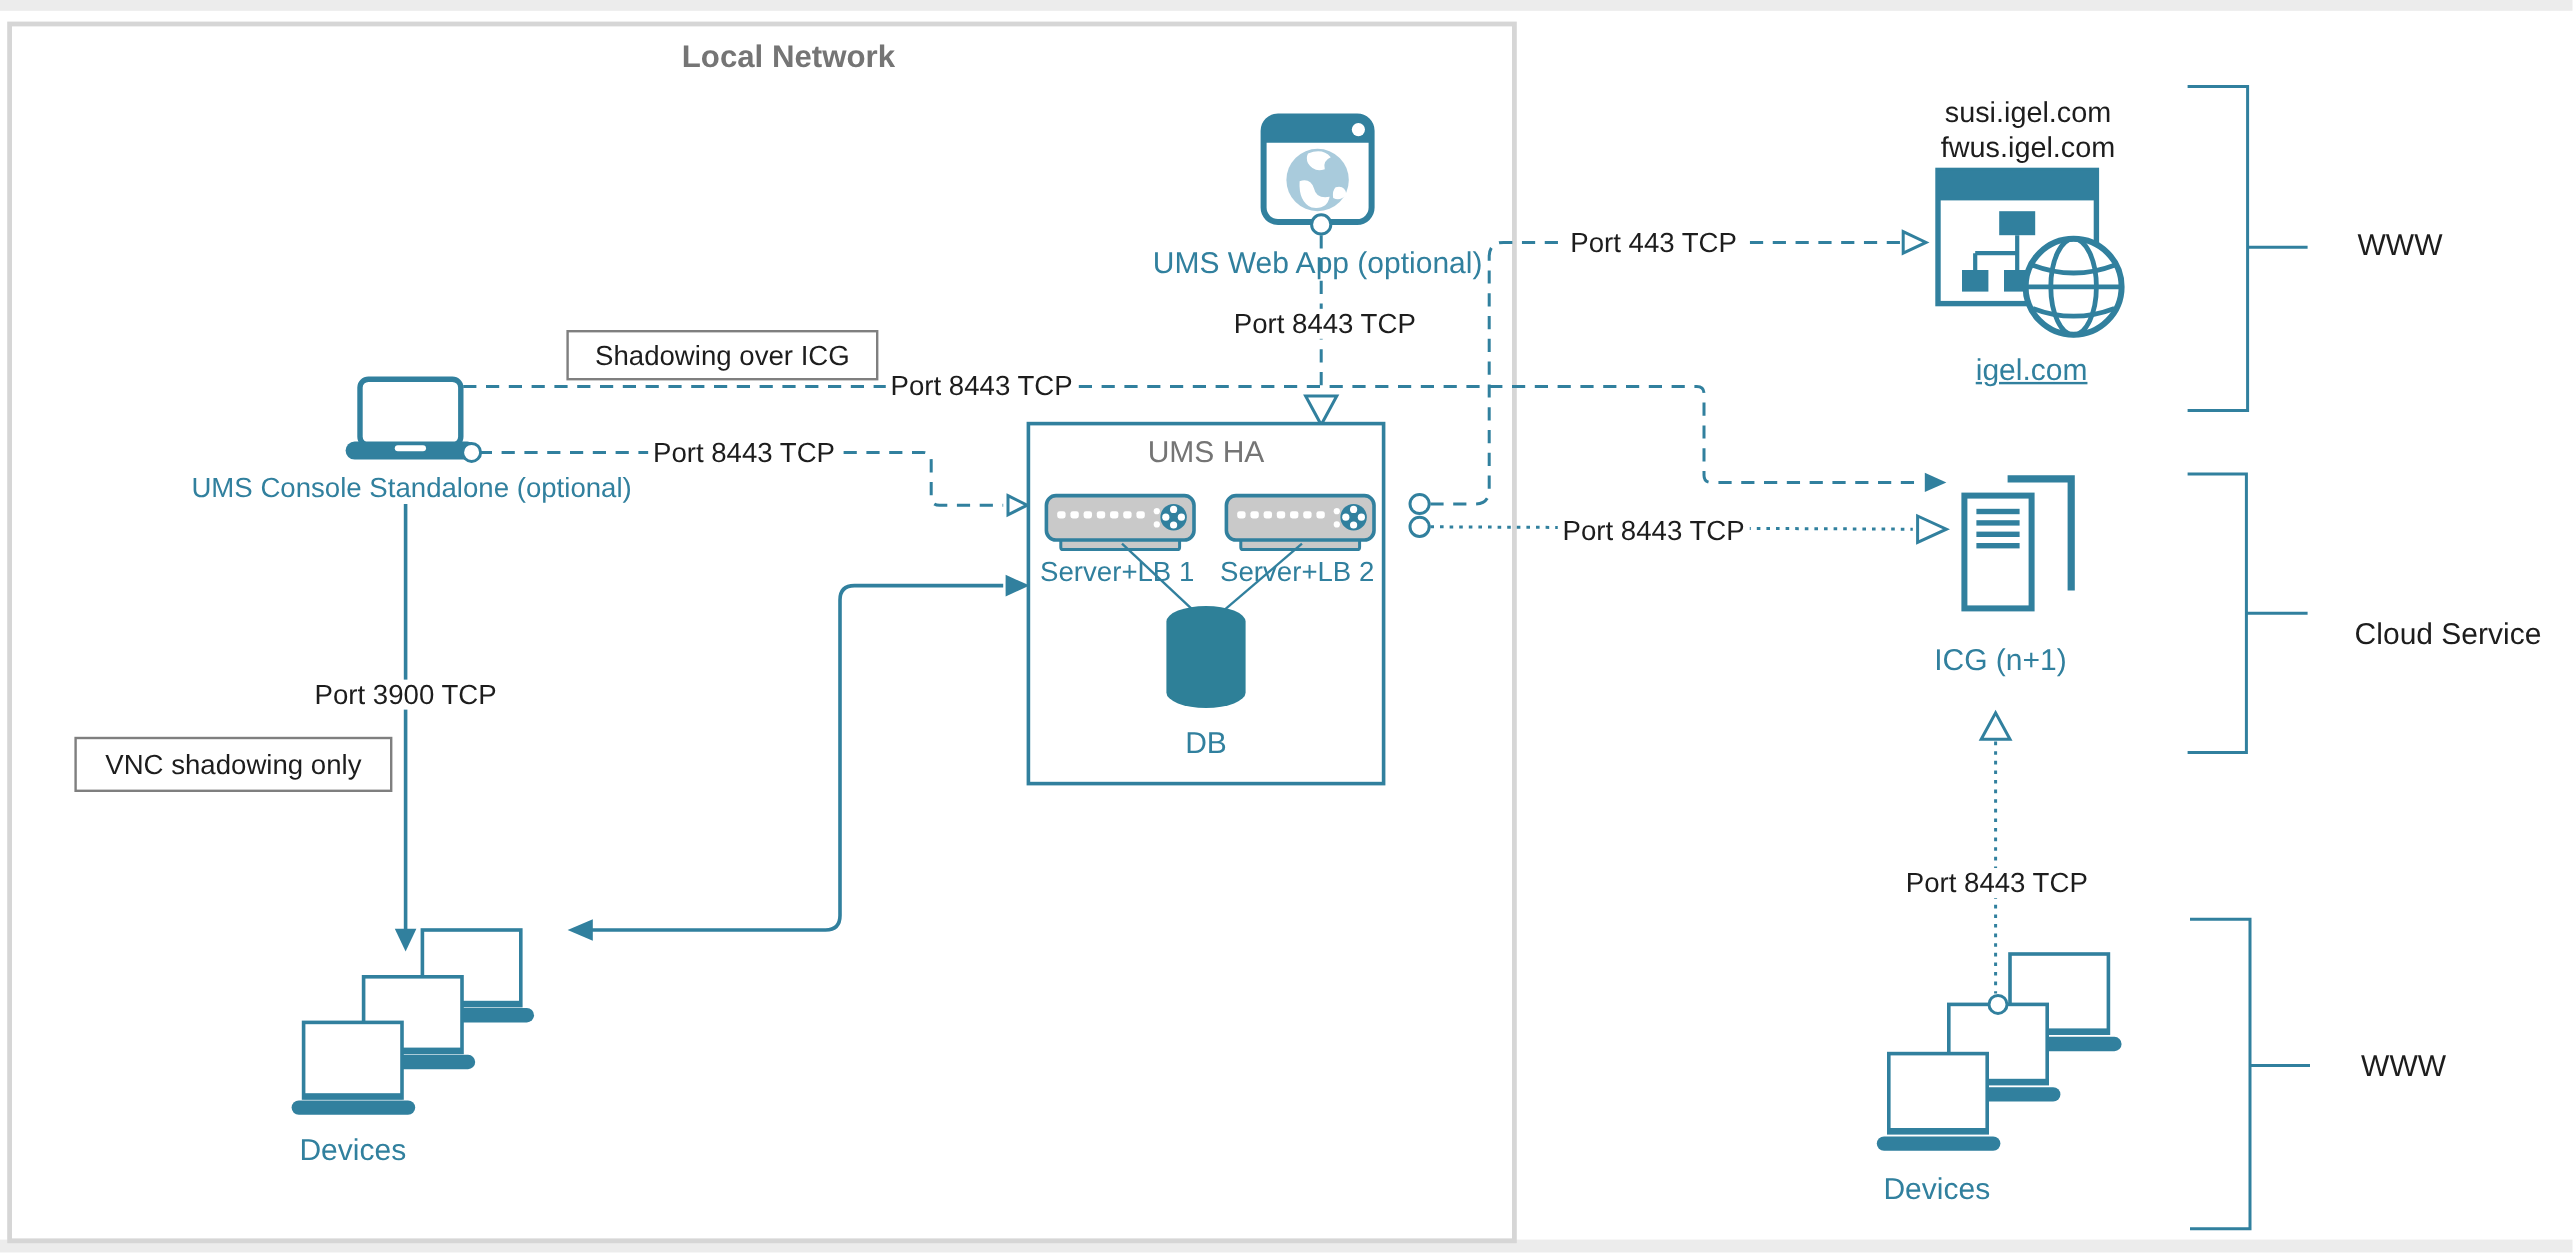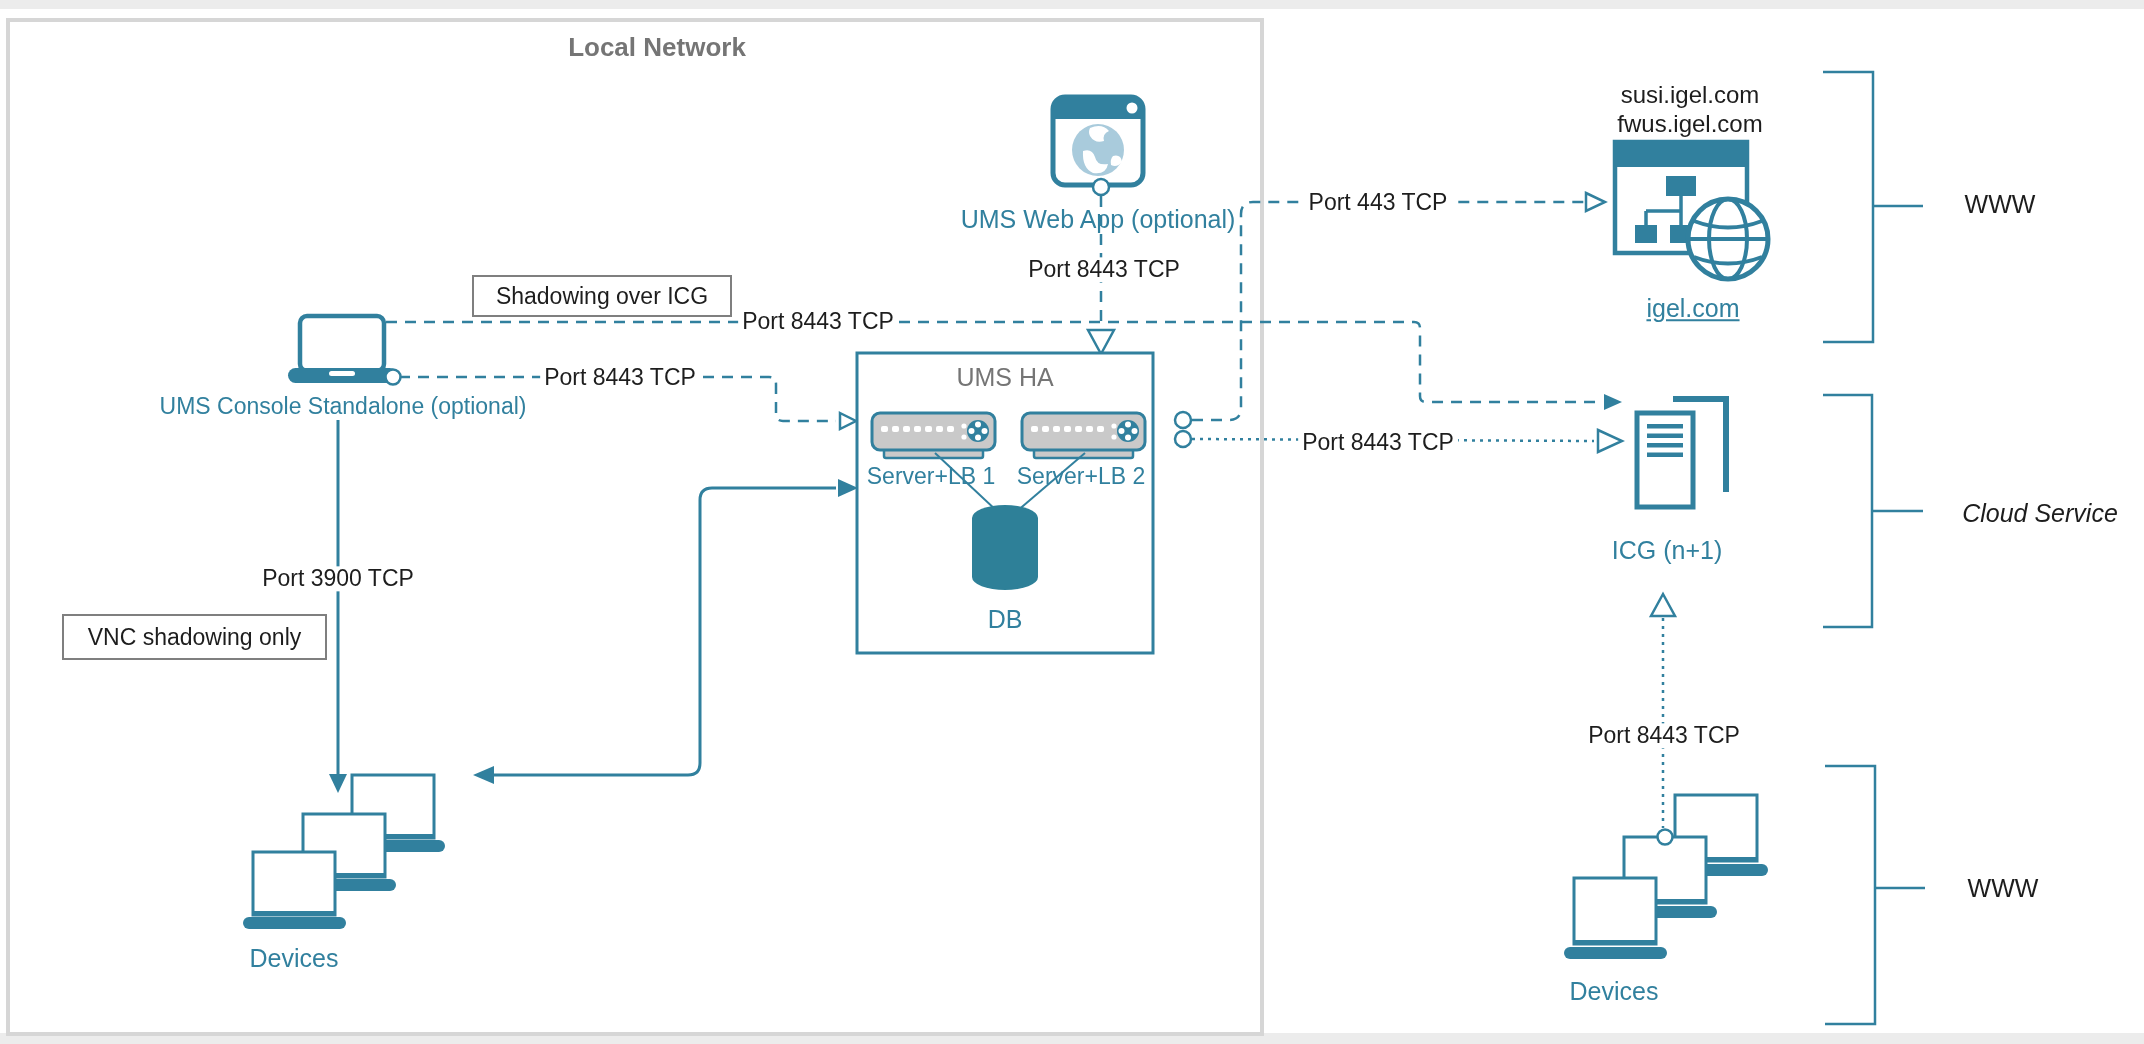--- a/index.html
+++ b/index.html
@@ -241,17 +241,17 @@
 <div class="lbl" style="left:1690px;top:95px;font-size:24px;">susi.igel.com</div>
 <div class="lbl" style="left:1690px;top:124px;font-size:24px;">fwus.igel.com</div>
 <div class="lbl teal big" style="left:1693px;top:309px;text-decoration:underline;">igel.com</div>
 
 <div class="lbl teal big" style="left:1667px;top:551px;">ICG (n+1)</div>
 
 <div class="lbl teal big" style="left:294px;top:959px;">Devices</div>
 <div class="lbl teal big" style="left:1614px;top:992px;">Devices</div>
 
 <div class="lbl big" style="left:2000px;top:205px;">WWW</div>
-<div class="lbl big" style="left:2040px;top:514px;font-style:italic;">Cloud Service</div>
+<div class="lbl big" style="left:2040px;top:529px;">Cloud Service</div>
 <div class="lbl big" style="left:2003px;top:889px;">WWW</div>
 
 
 </div>
 
 </body></html>

